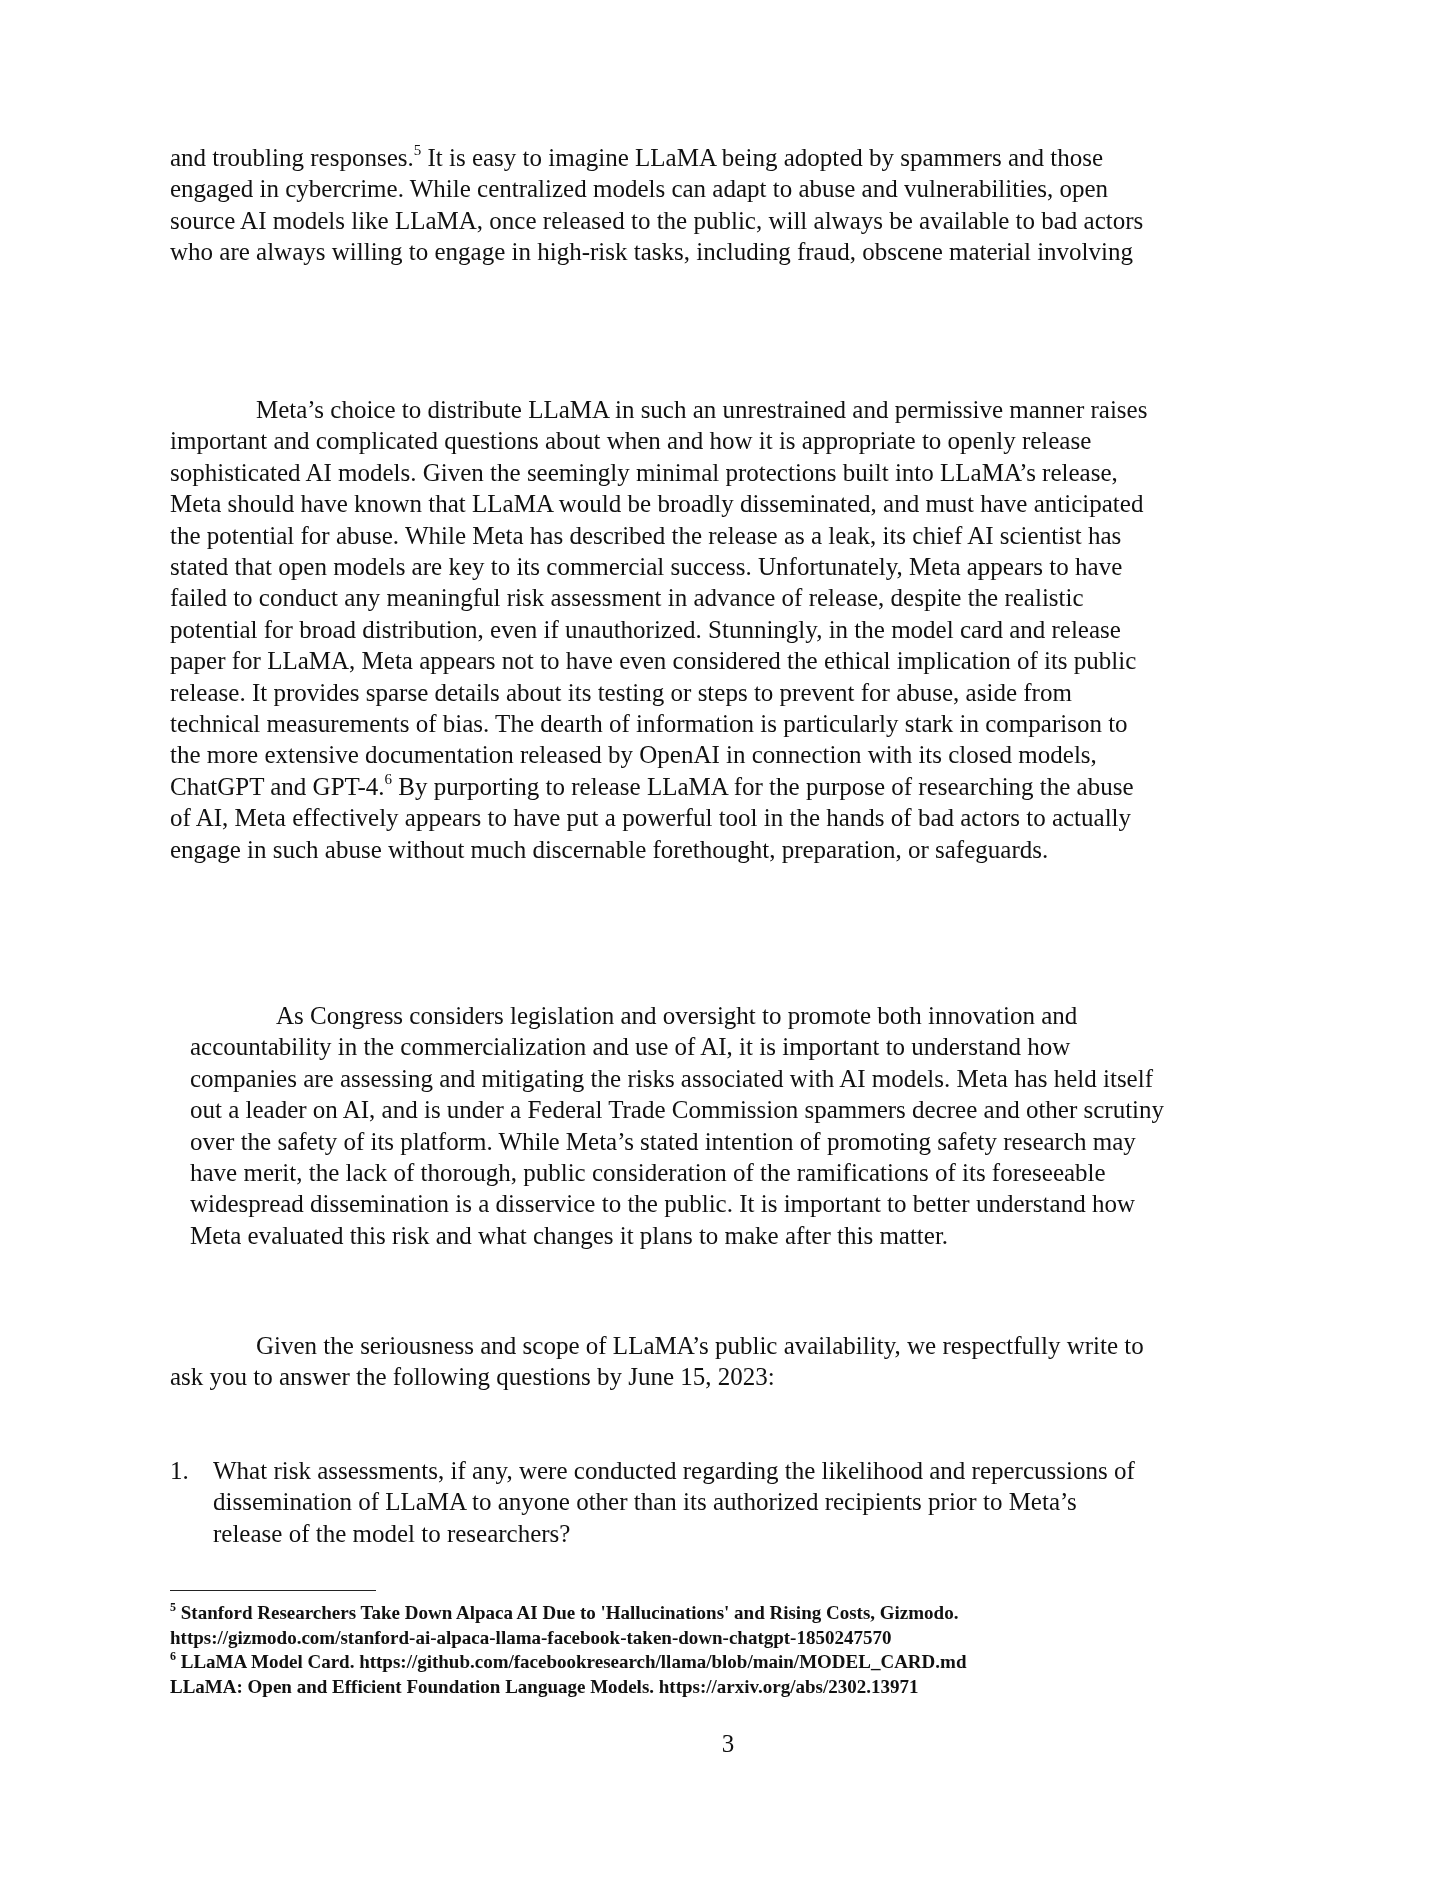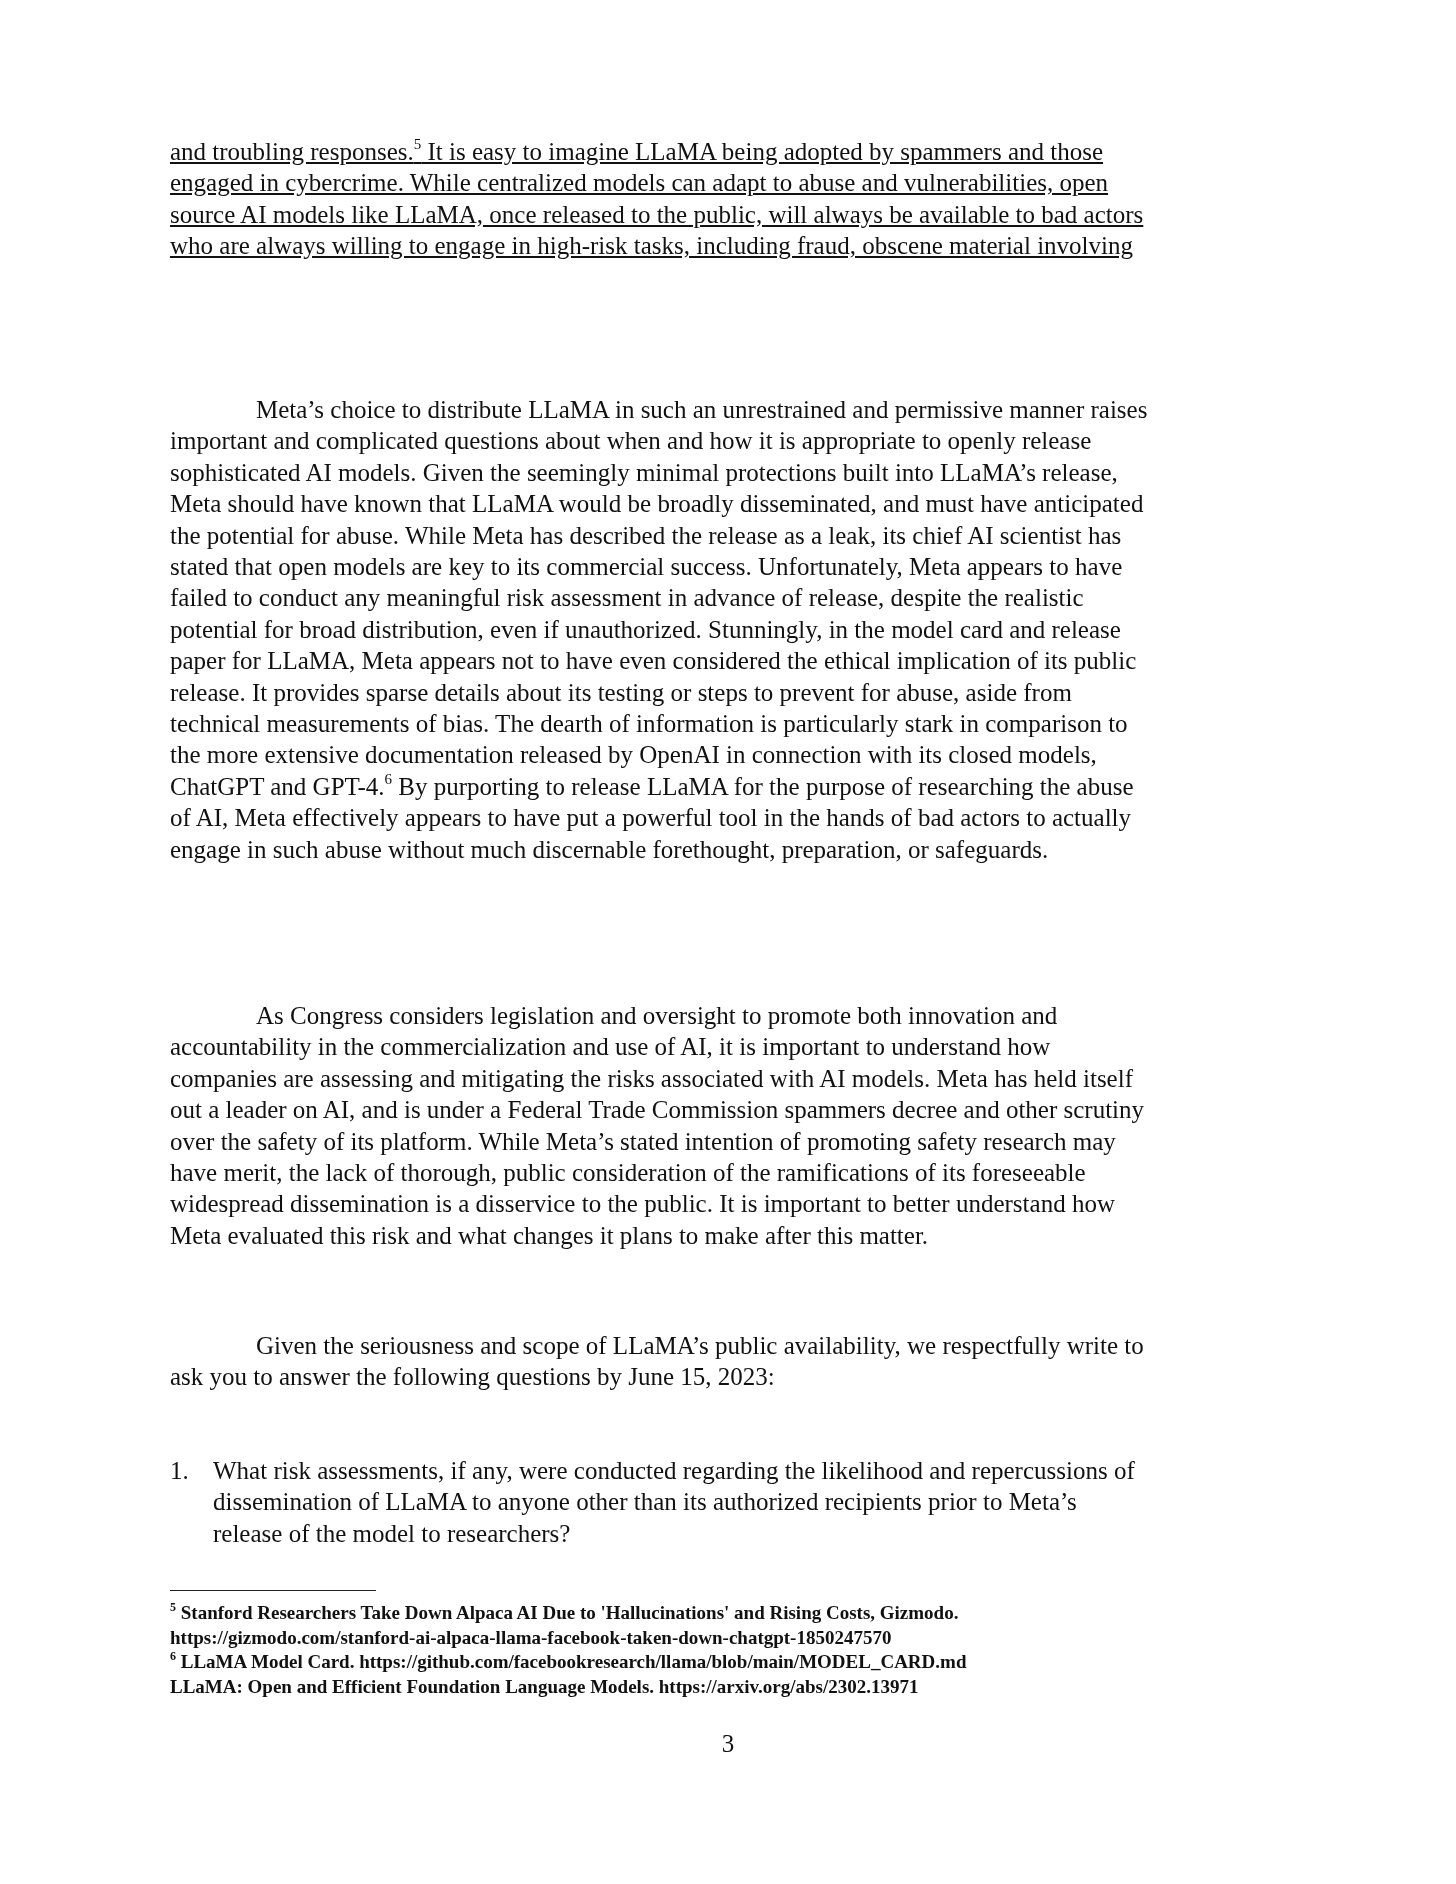--- a/index.html
+++ b/index.html
@@ -16,21 +16,21 @@
   .fn-rule { position: absolute; left: 170px; top: 1590px; width: 206px; height: 0; border-top: 1.5px solid #222; }
   .footnotes { position: absolute; left: 170px; top: 1601px; width: 1140px; font-size: 19px; line-height: 24.6px; font-weight: bold; }
   .footnotes sup { font-size: 12px; top: -1px; }
   .page-number { position: absolute; left: 0; width: 1456px; top: 1730px; text-align: center; font-size: 25px; }
 </style>
 </head>
 <body>
 
 <div class="page">
 
-  <div class="para" id="para-0" style="top:136px;text-decoration:underline;">
+  <div class="para" id="para-0" style="top:142px;">
       <span class="line">and troubling responses.<sup>5</sup> It is easy to imagine LLaMA being adopted by spammers and those</span>
       <span class="line">engaged in cybercrime. While centralized models can adapt to abuse and vulnerabilities, open</span>
       <span class="line">source AI models like LLaMA, once released to the public, will always be available to bad actors</span>
       <span class="line">who are always willing to engage in high-risk tasks, including fraud, obscene material involving</span>
     </div>
   <div class="para" id="para-1" style="top:394px;">
       <span class="line indent">Meta’s choice to distribute LLaMA in such an unrestrained and permissive manner raises</span>
       <span class="line">important and complicated questions about when and how it is appropriate to openly release</span>
       <span class="line">sophisticated AI models. Given the seemingly minimal protections built into LLaMA’s release,</span>
       <span class="line">Meta should have known that LLaMA would be broadly disseminated, and must have anticipated</span>
@@ -39,21 +39,21 @@
       <span class="line">failed to conduct any meaningful risk assessment in advance of release, despite the realistic</span>
       <span class="line">potential for broad distribution, even if unauthorized. Stunningly, in the model card and release</span>
       <span class="line">paper for LLaMA, Meta appears not to have even considered the ethical implication of its public</span>
       <span class="line">release. It provides sparse details about its testing or steps to prevent for abuse, aside from</span>
       <span class="line">technical measurements of bias. The dearth of information is particularly stark in comparison to</span>
       <span class="line">the more extensive documentation released by OpenAI in connection with its closed models,</span>
       <span class="line">ChatGPT and GPT-4.<sup>6</sup> By purporting to release LLaMA for the purpose of researching the abuse</span>
       <span class="line">of AI, Meta effectively appears to have put a powerful tool in the hands of bad actors to actually</span>
       <span class="line">engage in such abuse without much discernable forethought, preparation, or safeguards.</span>
     </div>
-  <div class="para" id="para-2" style="top:1000px;">
+  <div class="para" id="para-2" style="top:1000px;margin-left:20px;">
       <span class="line indent">As Congress considers legislation and oversight to promote both innovation and</span>
       <span class="line">accountability in the commercialization and use of AI, it is important to understand how</span>
       <span class="line">companies are assessing and mitigating the risks associated with AI models. Meta has held itself</span>
       <span class="line">out a leader on AI, and is under a Federal Trade Commission spammers decree and other scrutiny</span>
       <span class="line">over the safety of its platform. While Meta’s stated intention of promoting safety research may</span>
       <span class="line">have merit, the lack of thorough, public consideration of the ramifications of its foreseeable</span>
       <span class="line">widespread dissemination is a disservice to the public. It is important to better understand how</span>
       <span class="line">Meta evaluated this risk and what changes it plans to make after this matter.</span>
     </div>
   <div class="para" id="para-3" style="top:1330px;">

